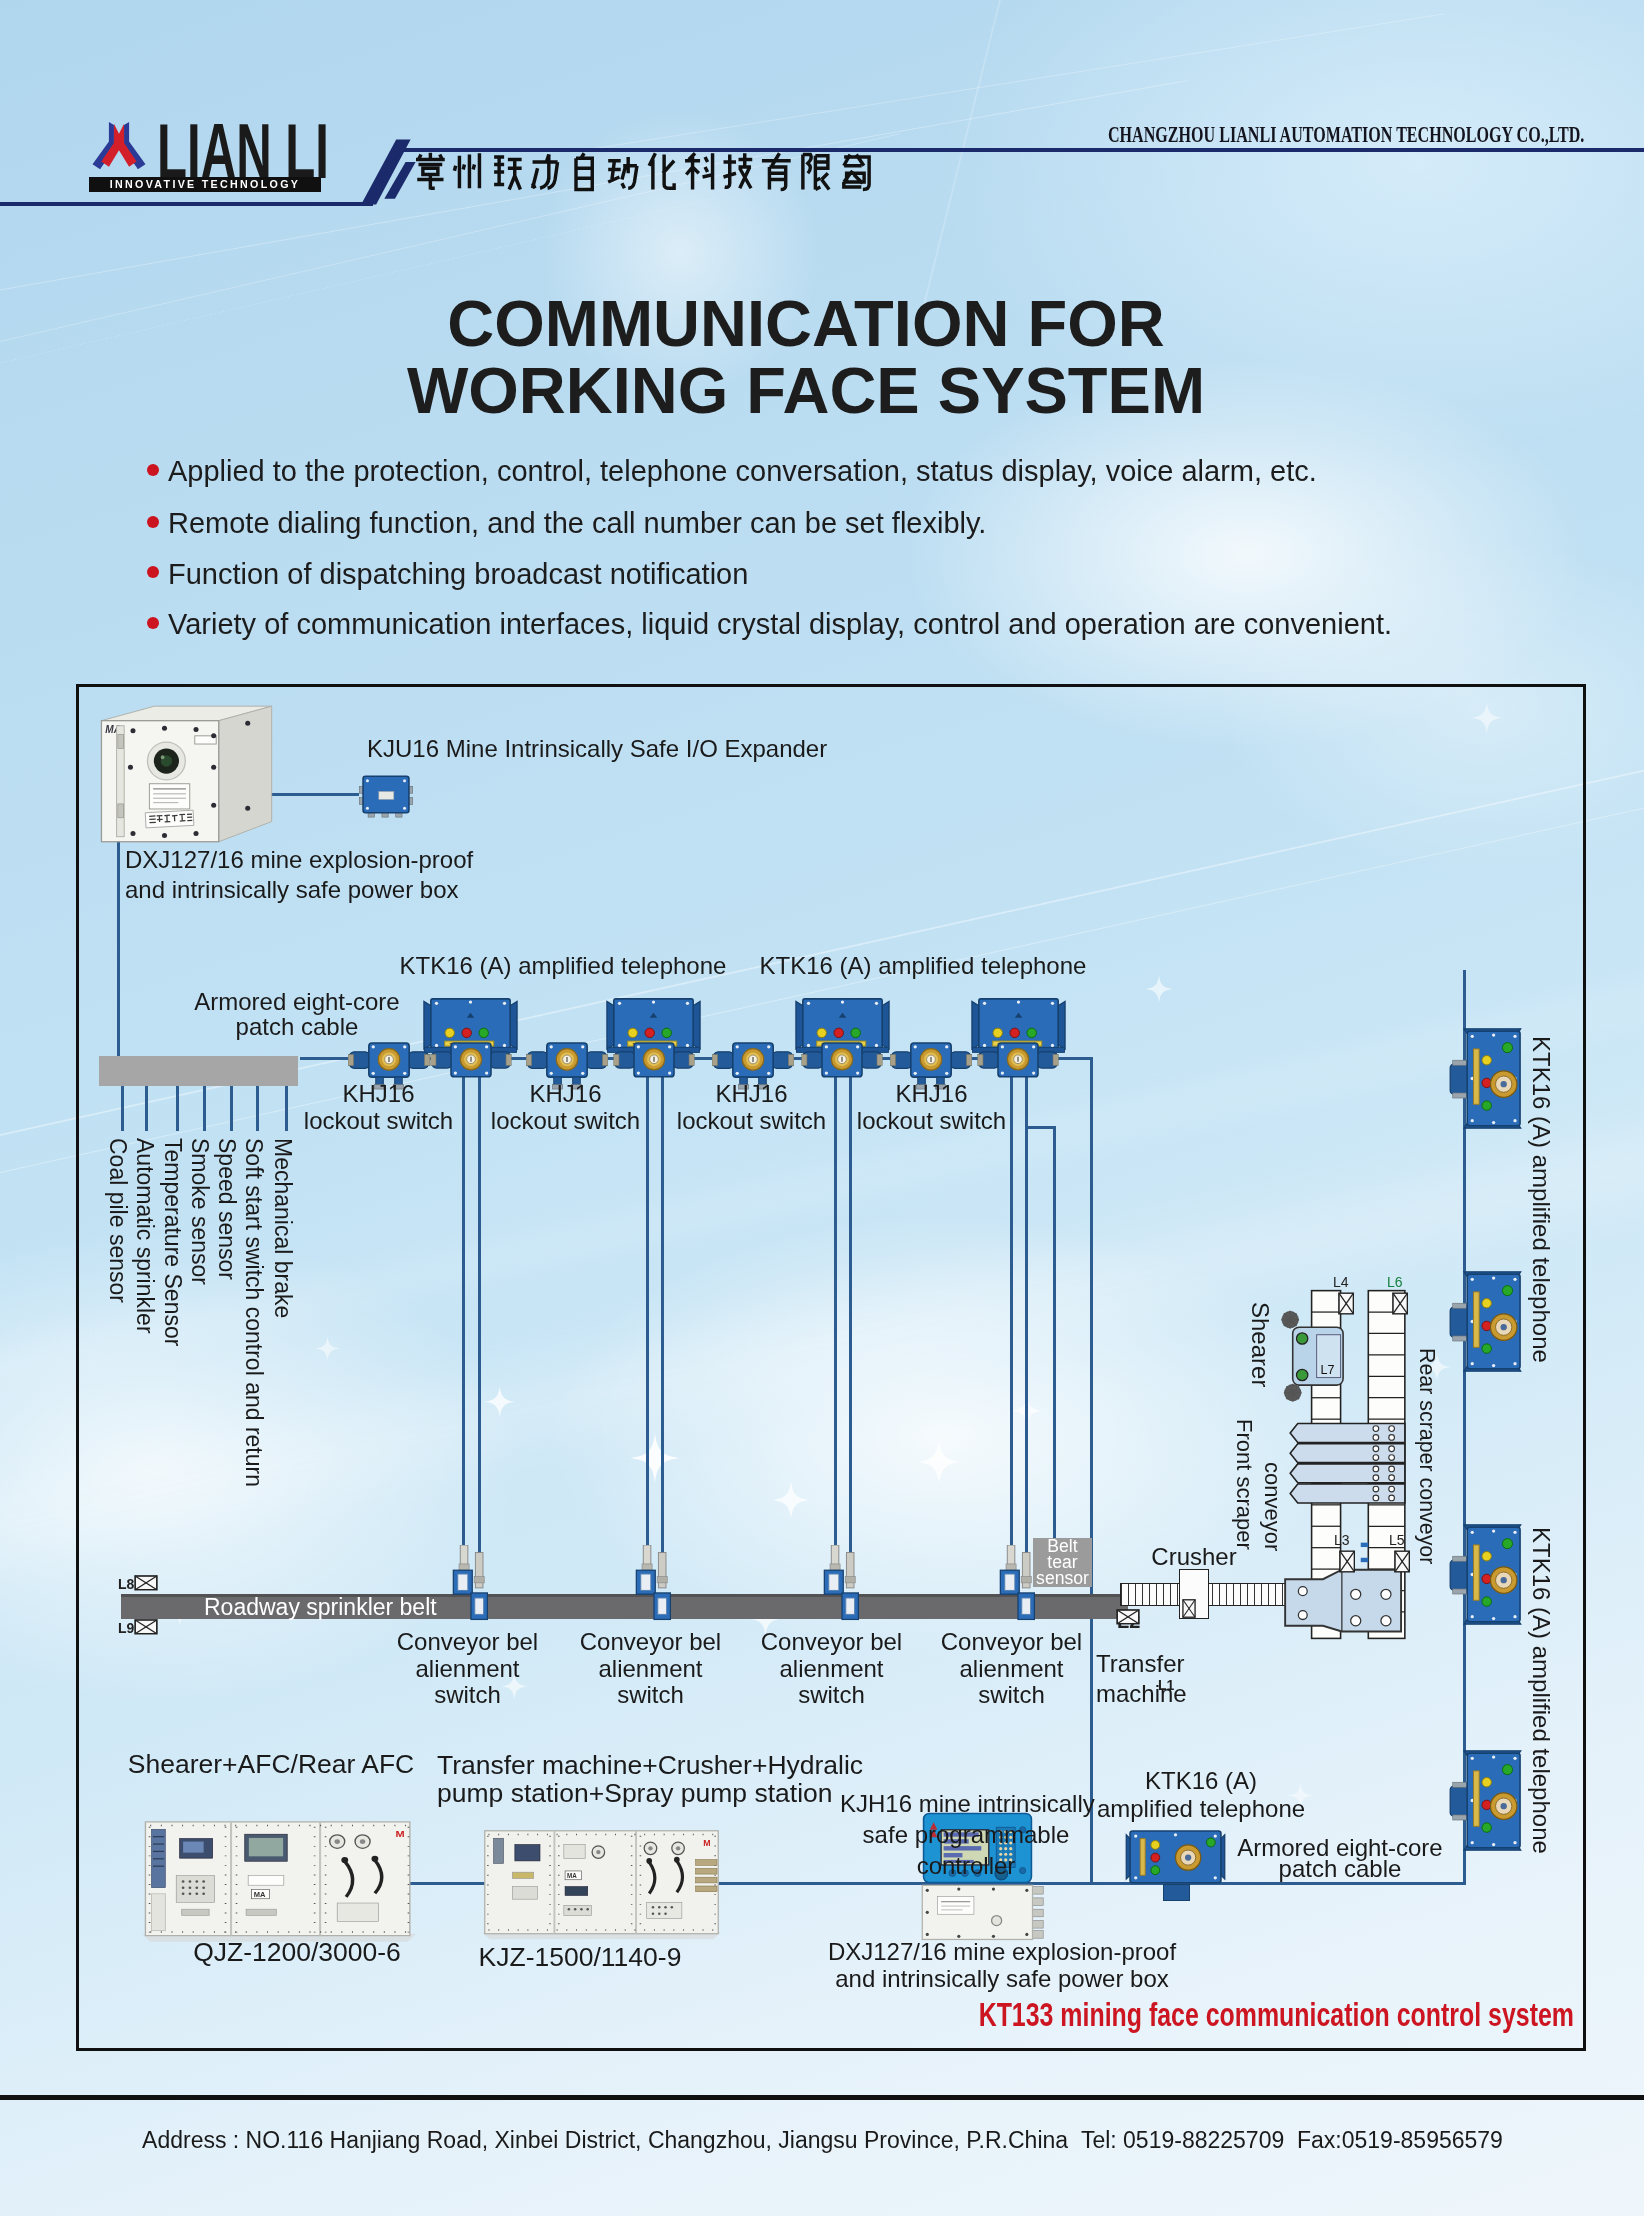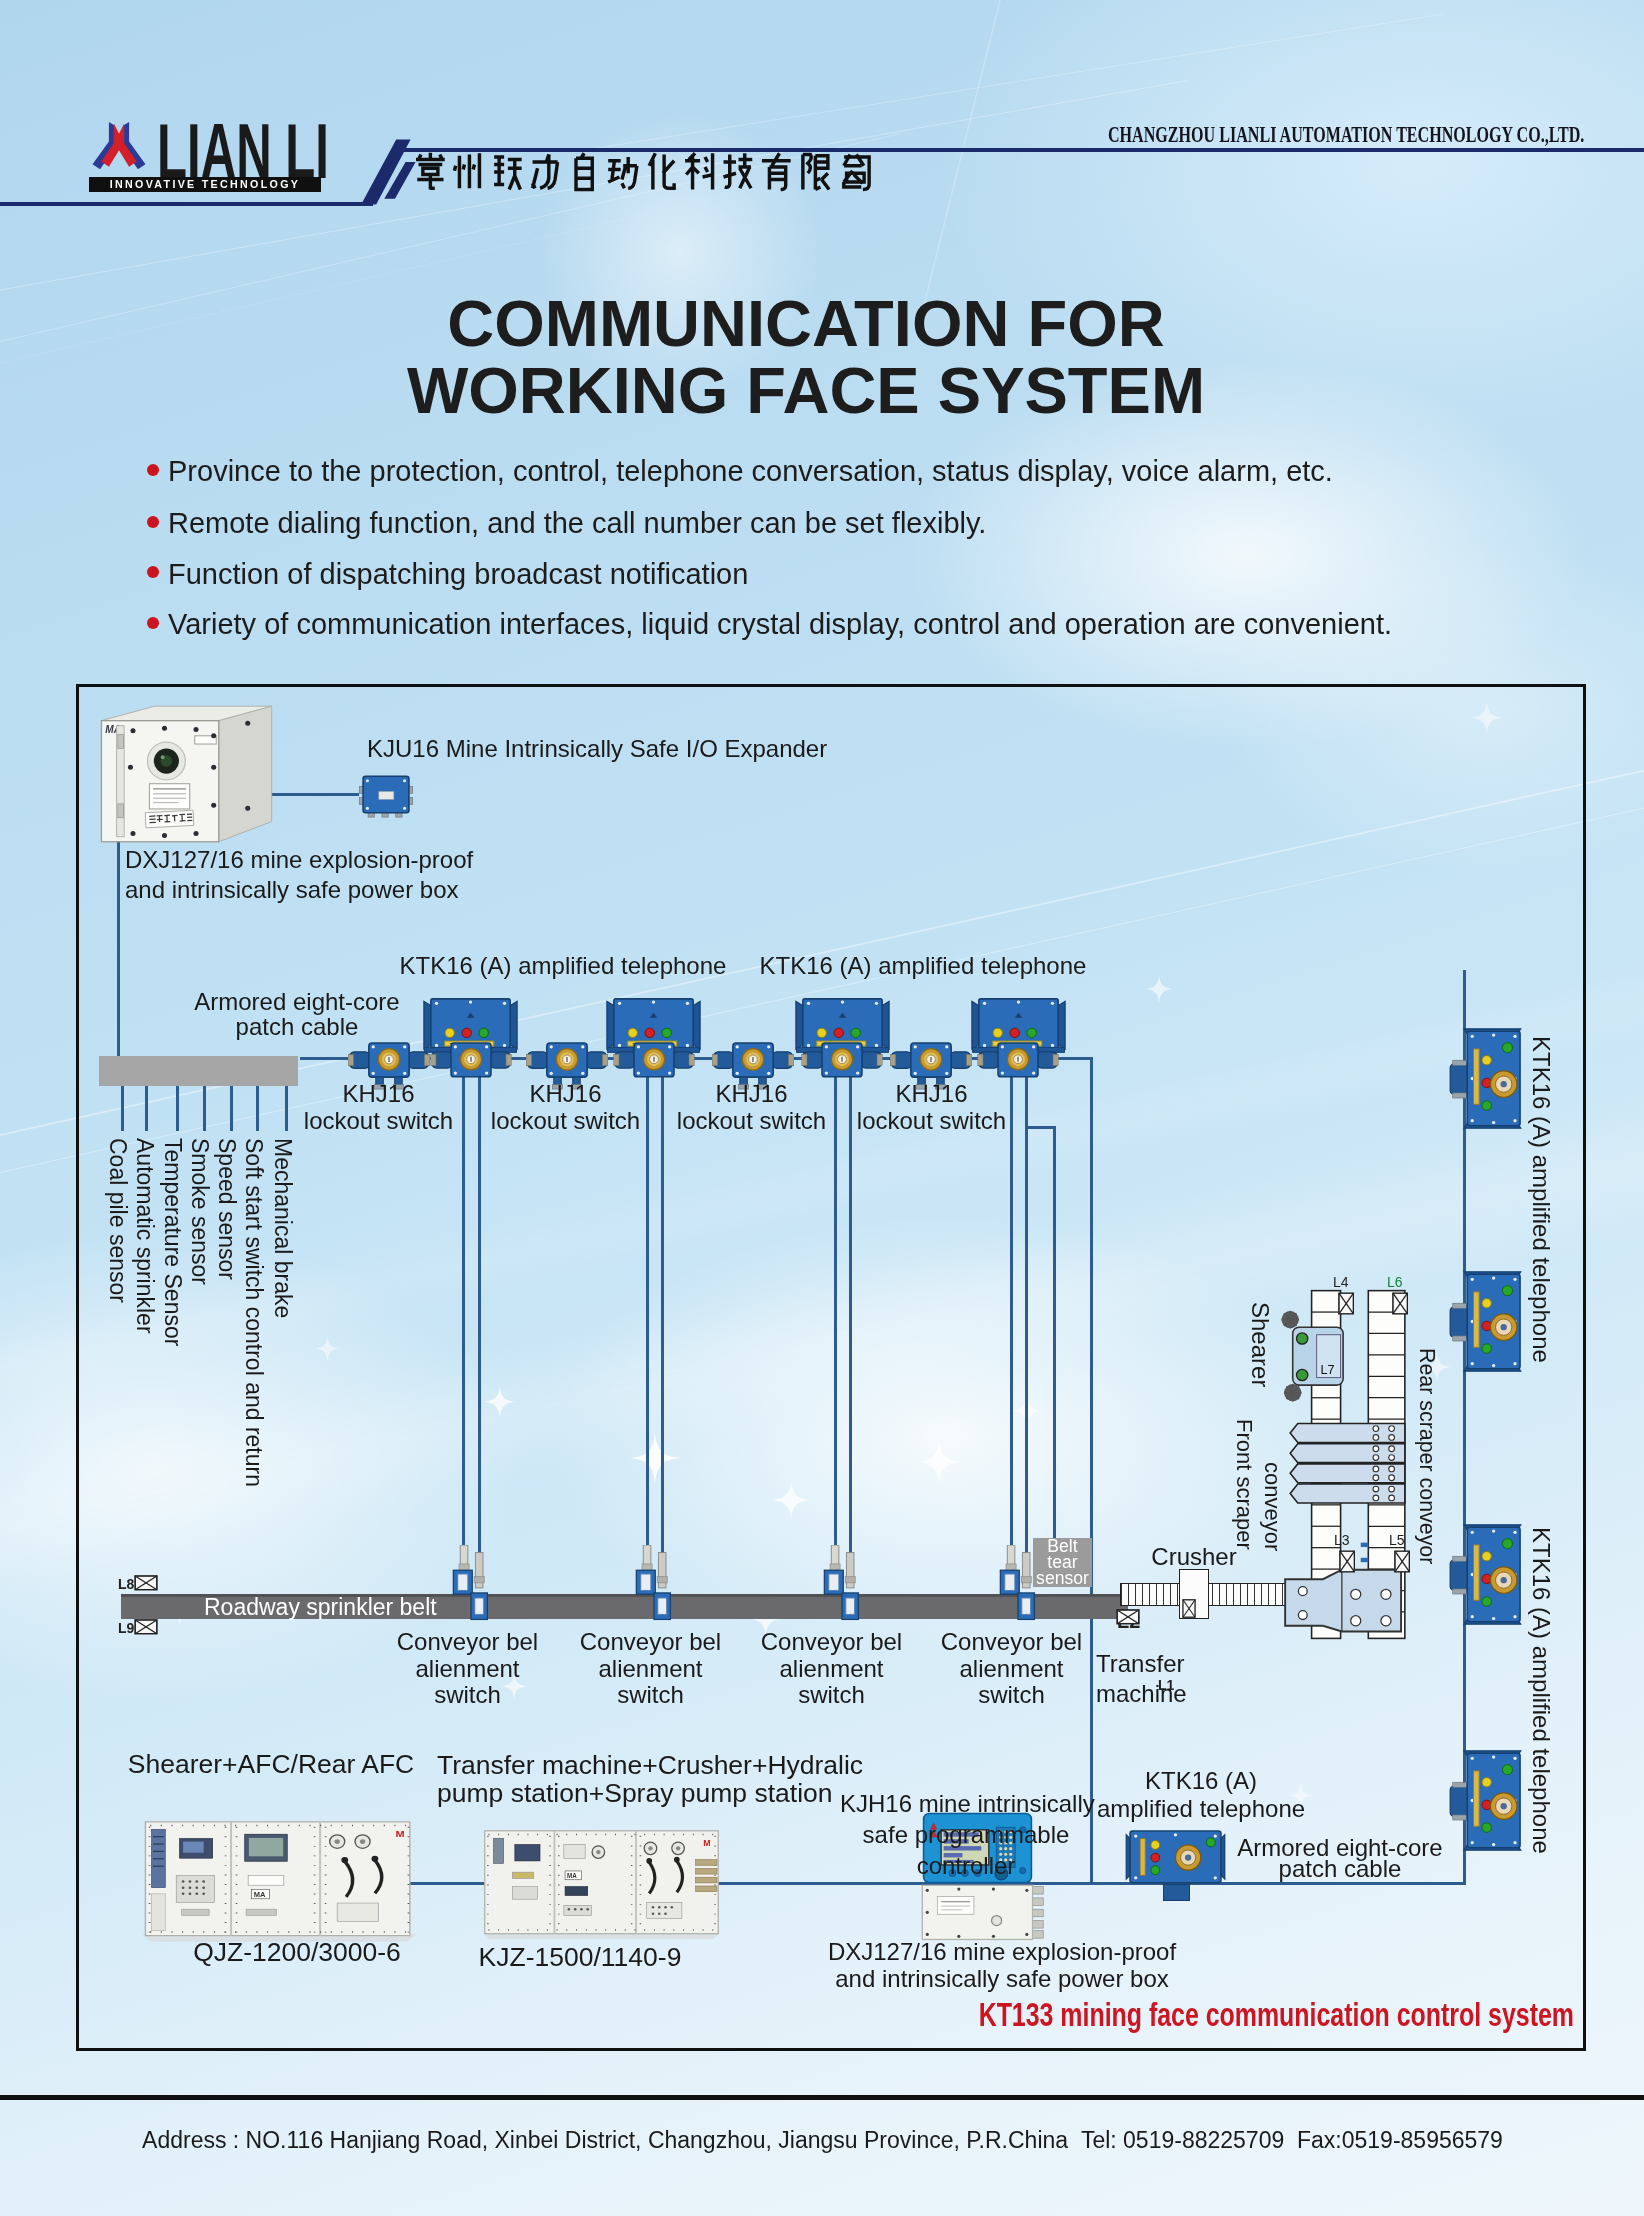--- a/index.html
+++ b/index.html
@@ -154,21 +154,21 @@
   <svg class="abs" style="left:839px;top:152px;" width="39" height="40" viewBox="0 0 62 64">
     <g stroke="#111" stroke-width="5.5" fill="none">
       <path d="M8,8 L48,8 L48,52 Q48,60 38,60 M8,22 L36,22 M12,34 L40,34 L40,48 L12,48 Z"></path>
     </g>
   </svg>
 </div>
 
 <div id="titleblock">
   <div class="abs" style="left:0;top:290px;width:1612px;text-align:center;font-size:65px;font-weight:bold;color:#1d1d1d;line-height:67px;">COMMUNICATION FOR<br>WORKING FACE SYSTEM</div>
   <div class="abs" style="left:147px;top:464px;width:12px;height:12px;border-radius:50%;background:#cc1420;"></div>
-  <div class="abs" style="left:168px;top:455px;font-size:29px;color:#1c1c1c;">Province to the protection, control, telephone conversation, status display, voice alarm, etc.</div>
+  <div class="abs" style="left:168px;top:455px;font-size:29px;color:#1c1c1c;">Applied to the protection, control, telephone conversation, status display, voice alarm, etc.</div>
   <div class="abs" style="left:147px;top:516px;width:12px;height:12px;border-radius:50%;background:#cc1420;"></div>
   <div class="abs" style="left:168px;top:507px;font-size:29px;color:#1c1c1c;">Remote dialing function, and the call number can be set flexibly.</div>
   <div class="abs" style="left:147px;top:566px;width:12px;height:12px;border-radius:50%;background:#cc1420;"></div>
   <div class="abs" style="left:168px;top:558px;font-size:29px;color:#1c1c1c;">Function of dispatching broadcast notification</div>
   <div class="abs" style="left:147px;top:617px;width:12px;height:12px;border-radius:50%;background:#cc1420;"></div>
   <div class="abs" style="left:168px;top:608px;font-size:29px;color:#1c1c1c;">Variety of communication interfaces, liquid crystal display, control and operation are convenient.</div>
 </div>
 
 <div class="abs" style="left:76px;top:684px;width:1504px;height:1361px;border:3.2px solid #101010;"></div>
 <div id="dlines">

